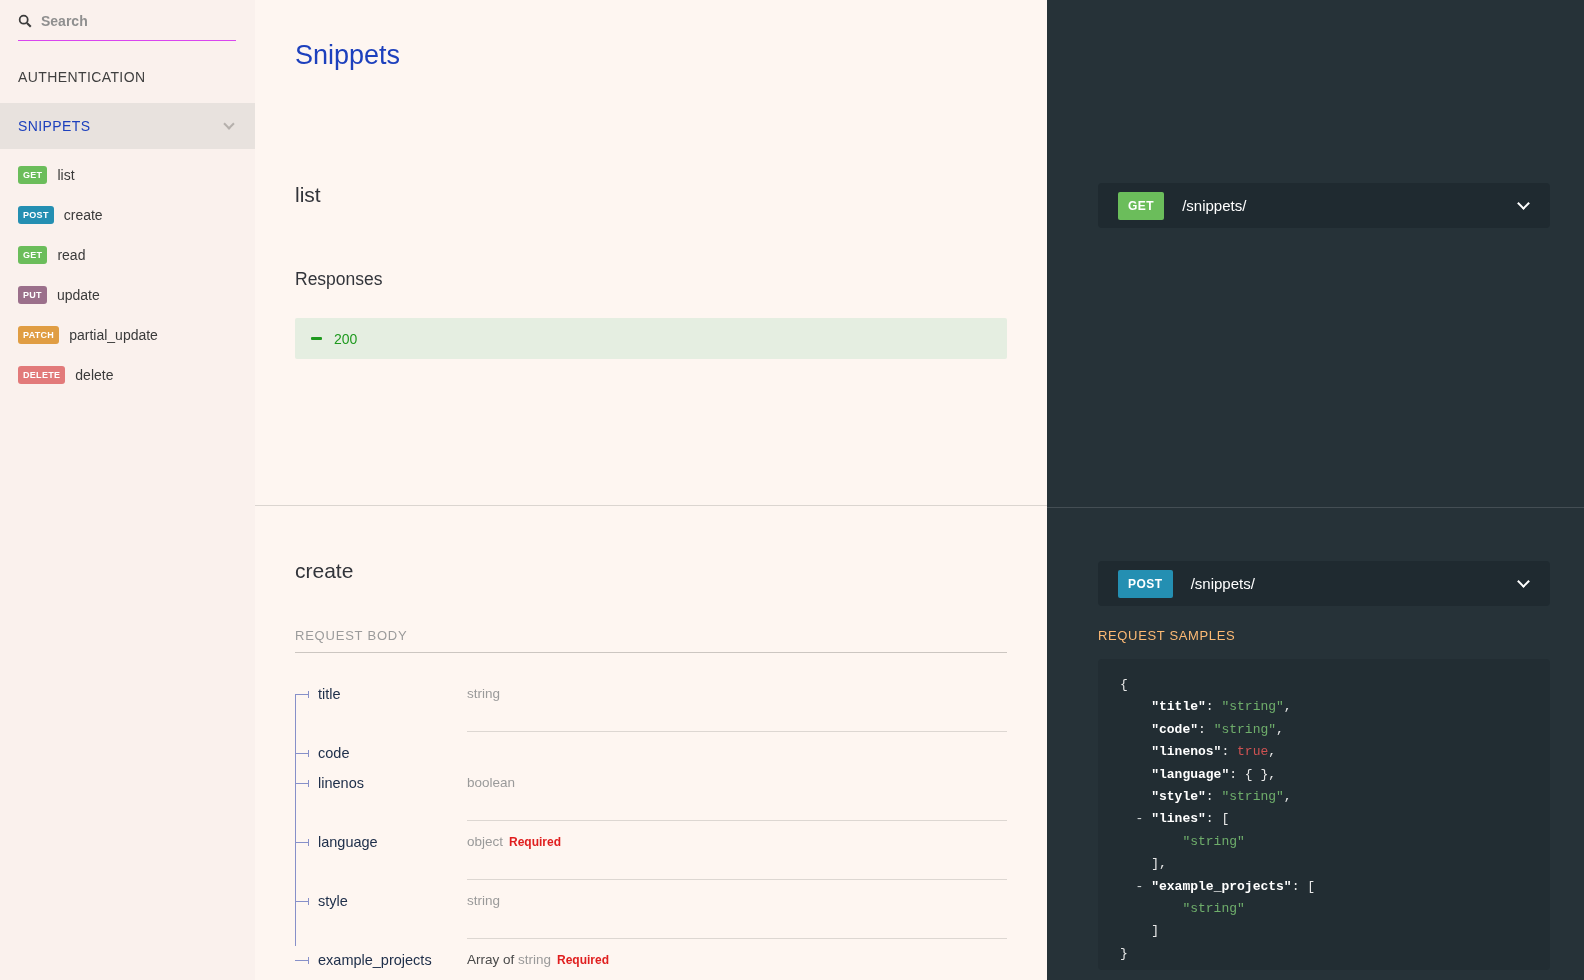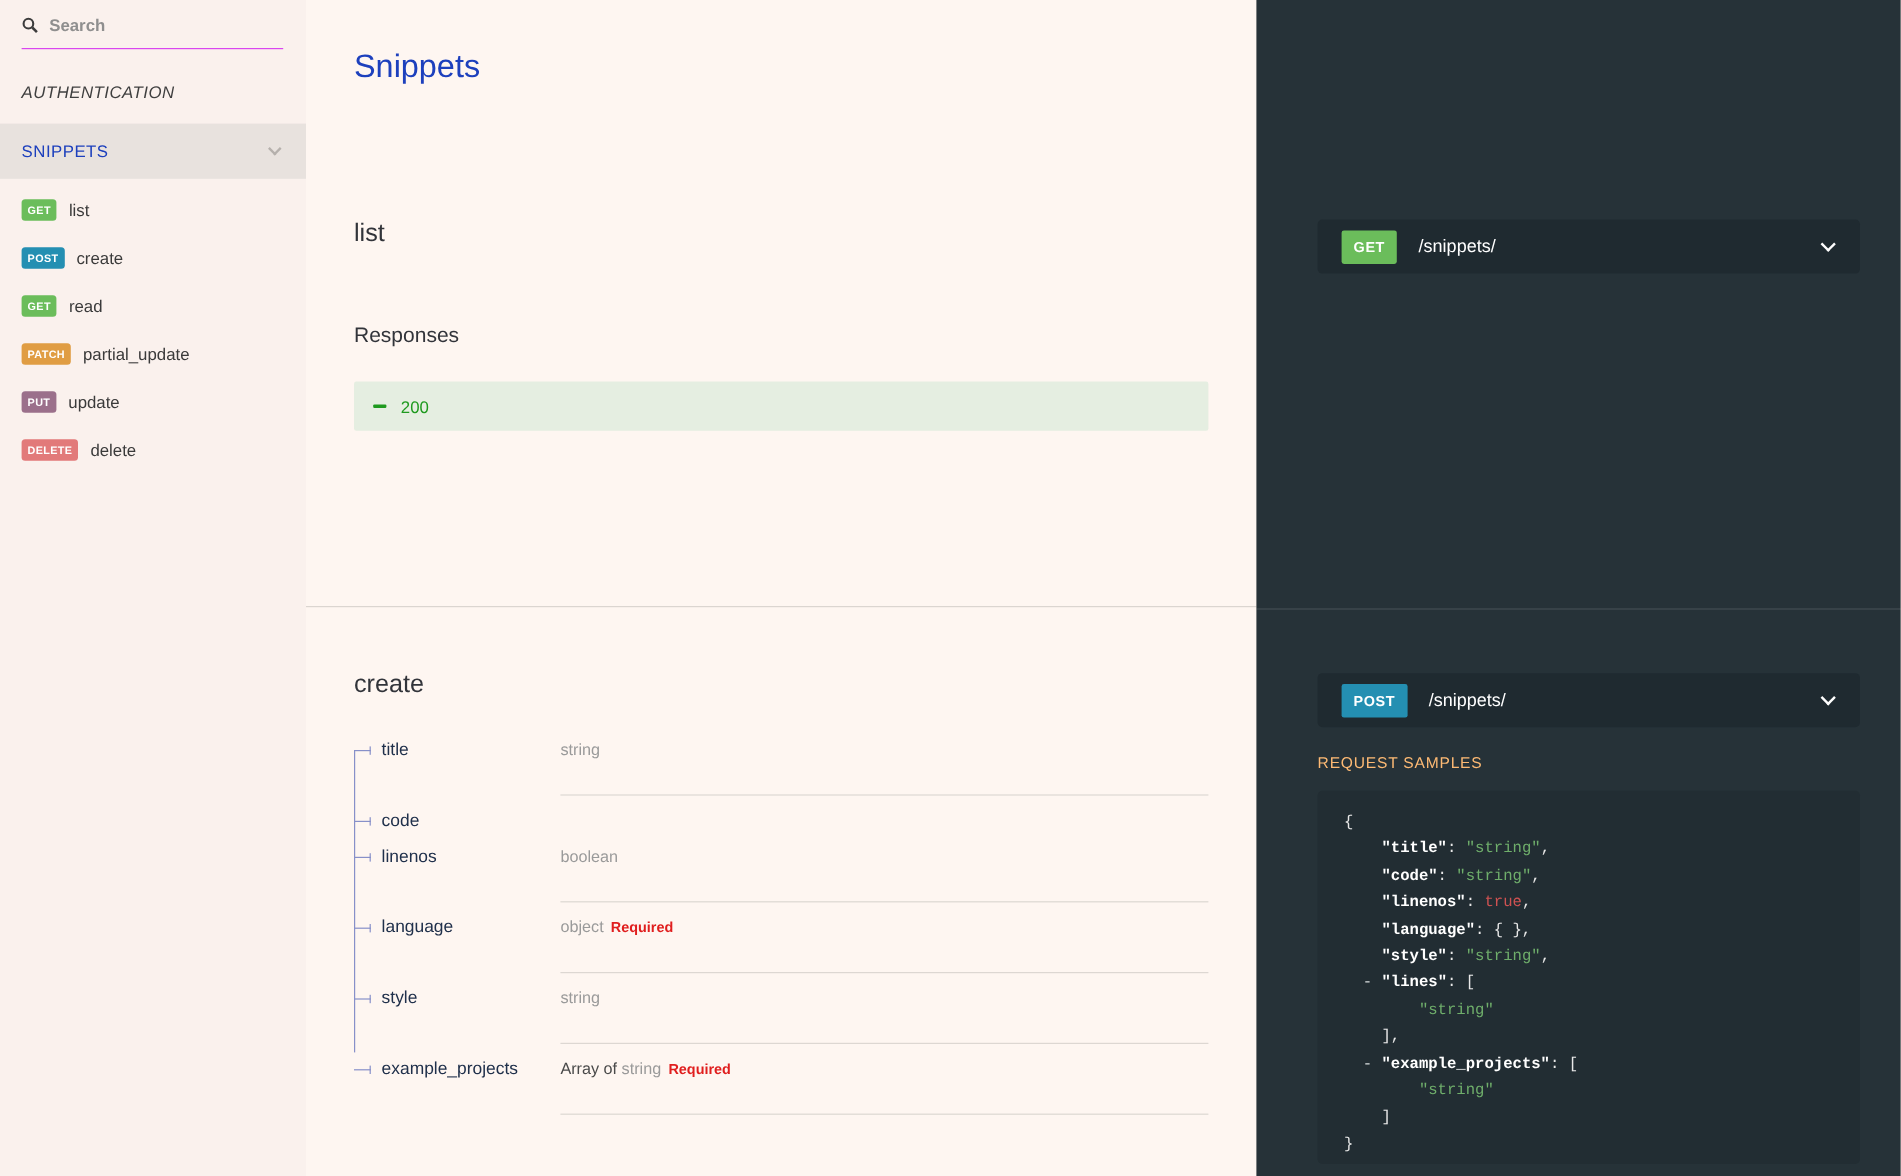--- a/index.html
+++ b/index.html
@@ -16,21 +16,21 @@
   .search {
     margin:13px 0 0 18px; width:218px;
     display:flex; align-items:center; gap:9px;
     padding-bottom:11px; border-bottom:1px solid #d946ef; cursor:pointer;
   }
   .search-label { font-size:14px; font-weight:bold; color:#8f8f8f; }
   .nav-section {
     padding:9px 18px; font-size:14px; font-weight:500; color:#3f3f3f;
     letter-spacing:0.4px; cursor:pointer;
   }
-  .nav-auth { margin-top:19px;font-style:italic; }
+  .nav-auth { margin-top:19px; }
   .nav-snippets {
     margin-top:9px; height:46px; background:#e8e2de; color:#1d40bd;
     display:flex; align-items:center; justify-content:space-between;
     padding:0 22px 0 18px;
   }
   .s-chev {
     width:8px; height:8px; flex:none;
     border-right:2px solid #b5b0ac; border-bottom:2px solid #b5b0ac;
     transform:rotate(45deg); margin-top:-4px;
   }
@@ -130,26 +130,26 @@
       </div>
       <div class="op">
         <span class="badge" style="background: rgb(36, 143, 178);">POST</span>
         <span class="op-label">create</span>
       </div>
       <div class="op">
         <span class="badge" style="background: rgb(107, 189, 91);">GET</span>
         <span class="op-label">read</span>
       </div>
       <div class="op">
+        <span class="badge" style="background: rgb(155, 112, 139);">PUT</span>
+        <span class="op-label">update</span>
+      </div>
+      <div class="op">
         <span class="badge" style="background: rgb(224, 157, 67);">PATCH</span>
         <span class="op-label">partial_update</span>
-      </div>
-      <div class="op">
-        <span class="badge" style="background: rgb(155, 112, 139);">PUT</span>
-        <span class="op-label">update</span>
       </div>
       <div class="op">
         <span class="badge" style="background: rgb(226, 122, 122);">DELETE</span>
         <span class="op-label">delete</span>
       </div>
     </div>
 </nav>
 
 <main class="main">
   <section class="sec1">
@@ -157,20 +157,21 @@
     <h2 class="h-op">list</h2>
     <h3 class="h-resp">Responses</h3>
     <div class="resp-row">
       <span class="resp-dash"></span>
       <span class="resp-code">200</span>
     </div>
   </section>
 
   <section class="sec2">
     <h2 class="h-op2">create</h2>
+    <div class="req-body-label">REQUEST BODY</div>
     <div class="fields" id="fields">
       <div class="vline"></div>
     <div class="field-row">
           <span class="conn"></span>
           <span class="f-name">title</span>
           <span class="f-type"><span class="t-gray">string</span></span>
         </div>
         <div class="field-row">
           <span class="conn"></span>
           <span class="f-name">code</span>

